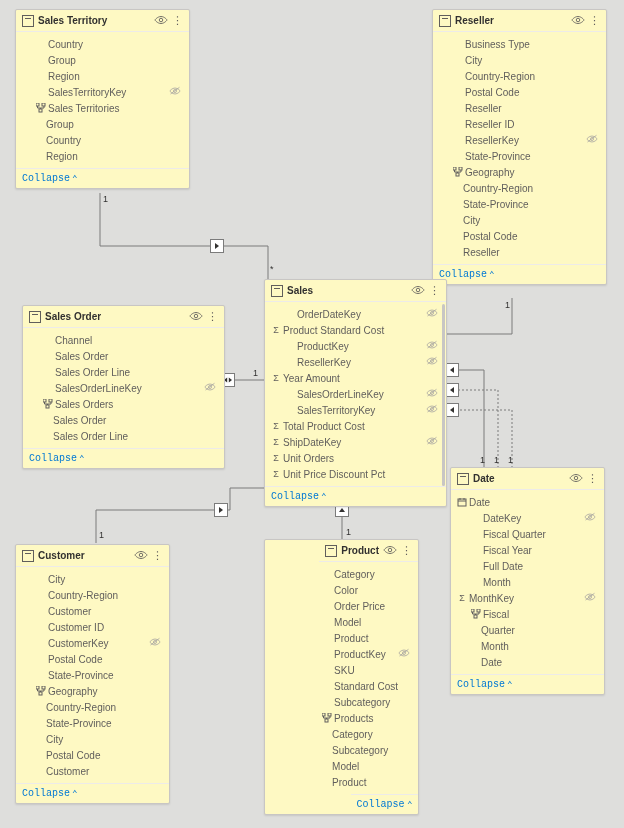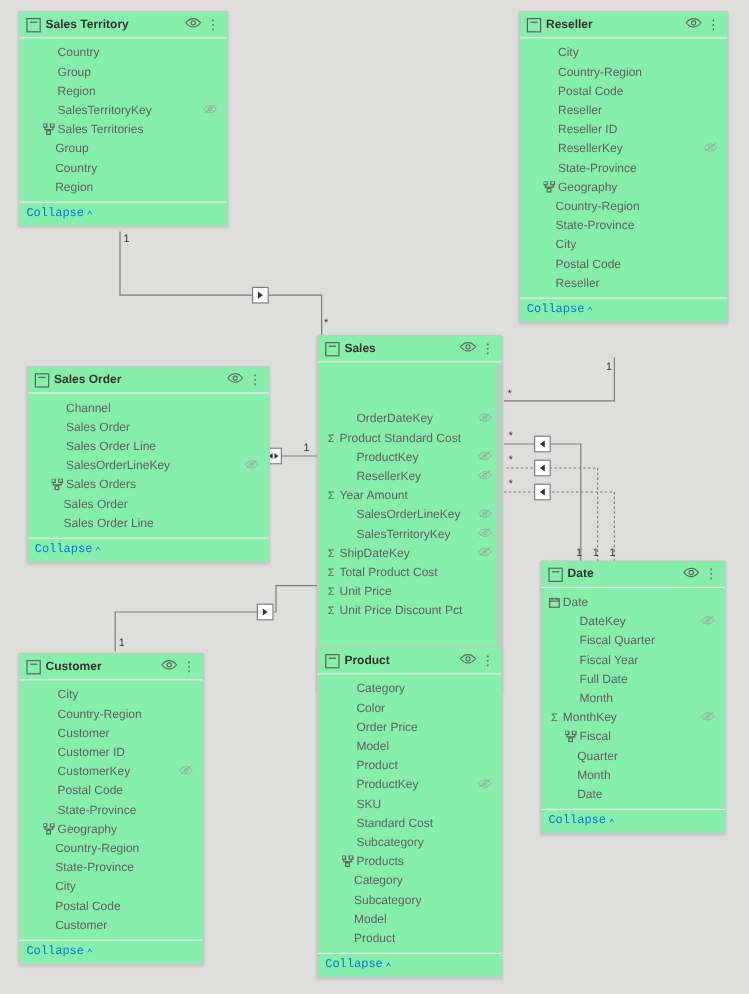--- a/index.html
+++ b/index.html
@@ -8,21 +8,21 @@
     background:#dededc;
     font-family:"Segoe UI",Arial,sans-serif;
     font-size:10px;
     color:#323130;
     position:relative;
     overflow:hidden;
   }
   svg.conn{position:absolute;top:0;left:0;width:624px;height:828px;pointer-events:none;}
   .table{
     position:absolute;
-    background:#86efac;
+    background:#fef9c3;
     border:1px solid #c8c6c4;
     border-radius:2px;
     box-shadow:0 1px 2px rgba(0,0,0,.1);
     display:flex;flex-direction:column;
   }
   .thead{
     display:flex;align-items:center;
     padding:4px 6px;
     border-bottom:1px solid #edebe9;
     gap:4px;
@@ -202,20 +202,25 @@
     <span class="ticon"></span>
     <span class="name">Reseller</span>
     <span><svg class="eye-svg" viewBox="0 0 16 10">
           <path d="M8 1C4 1 1 5 1 5s3 4 7 4 7-4 7-4-3-4-7-4zm0 6a2 2 0 110-4 2 2 0 010 4z" fill="none" stroke="#605e5c" stroke-width="1"></path>
         </svg></span>
     <span class="more">⋮</span>
   </div>
   <div class="fields">
       <div class="row in1">
         <span class="icon"></span>
+        <span class="lbl">Business Type</span>
+        <span class="heye"></span>
+      </div>
+      <div class="row in1">
+        <span class="icon"></span>
         <span class="lbl">City</span>
         <span class="heye"></span>
       </div>
       <div class="row in1">
         <span class="icon"></span>
         <span class="lbl">Country-Region</span>
         <span class="heye"></span>
       </div>
       <div class="row in1">
         <span class="icon"></span>
@@ -339,21 +344,21 @@
         <span class="lbl">Sales Order Line</span>
         <span class="heye"></span>
       </div>
     </div>
   <div class="collapse">
       <span>Collapse</span>
       <span class="ch">⌄</span>
     </div>
 </div>
 
-<div class="table" style="left:264px;top:279px;width:155px;gap:35px;">
+<div class="table" style="left:264px;top:279px;width:183px;">
   <div class="thead">
     <span class="ticon"></span>
     <span class="name">Sales</span>
     <span><svg class="eye-svg" viewBox="0 0 16 10">
           <path d="M8 1C4 1 1 5 1 5s3 4 7 4 7-4 7-4-3-4-7-4zm0 6a2 2 0 110-4 2 2 0 010 4z" fill="none" stroke="#605e5c" stroke-width="1"></path>
         </svg></span>
     <span class="more">⋮</span>
   </div>
   <div class="fields">
       <div class="row in1">
@@ -401,34 +406,34 @@
       <div class="row in1">
         <span class="icon"></span>
         <span class="lbl">SalesTerritoryKey</span>
         <span class="heye"><svg width="12" height="10" viewBox="0 0 16 12">
             <path d="M8 2C4 2 1 6 1 6s3 4 7 4 7-4 7-4-3-4-7-4zm0 6a2 2 0 110-4 2 2 0 010 4z" fill="none" stroke="#a19f9d" stroke-width="1"></path>
             <line x1="2" y1="10" x2="14" y2="1" stroke="#a19f9d" stroke-width="1"></line>
           </svg></span>
       </div>
       <div class="row">
         <span class="icon ic-sigma"></span>
+        <span class="lbl">Total Product Cost</span>
+        <span class="heye"></span>
+      </div>
+      <div class="row">
+        <span class="icon ic-sigma"></span>
         <span class="lbl">ShipDateKey</span>
         <span class="heye"><svg width="12" height="10" viewBox="0 0 16 12">
             <path d="M8 2C4 2 1 6 1 6s3 4 7 4 7-4 7-4-3-4-7-4zm0 6a2 2 0 110-4 2 2 0 010 4z" fill="none" stroke="#a19f9d" stroke-width="1"></path>
             <line x1="2" y1="10" x2="14" y2="1" stroke="#a19f9d" stroke-width="1"></line>
           </svg></span>
       </div>
       <div class="row">
         <span class="icon ic-sigma"></span>
-        <span class="lbl">Total Product Cost</span>
-        <span class="heye"></span>
-      </div>
-      <div class="row">
-        <span class="icon ic-sigma"></span>
-        <span class="lbl">Unit Price</span>
+        <span class="lbl">Unit Orders</span>
         <span class="heye"></span>
       </div>
       <div class="row">
         <span class="icon ic-sigma"></span>
         <span class="lbl">Unit Price Discount Pct</span>
         <span class="heye"></span>
       </div>
     </div>
   <div class="scroll"></div>
   <div class="collapse">
@@ -518,21 +523,21 @@
         <span class="lbl">Customer</span>
         <span class="heye"></span>
       </div>
     </div>
   <div class="collapse">
       <span>Collapse</span>
       <span class="ch">⌄</span>
     </div>
 </div>
 
-<div class="table" style="left:264px;top:539px;width:155px;">
+<div class="table" style="left:264px;top:539px;width:155px;align-items:flex-end;">
   <div class="thead">
     <span class="ticon"></span>
     <span class="name">Product</span>
     <span><svg class="eye-svg" viewBox="0 0 16 10">
           <path d="M8 1C4 1 1 5 1 5s3 4 7 4 7-4 7-4-3-4-7-4zm0 6a2 2 0 110-4 2 2 0 010 4z" fill="none" stroke="#605e5c" stroke-width="1"></path>
         </svg></span>
     <span class="more">⋮</span>
   </div>
   <div class="fields">
       <div class="row in1">

